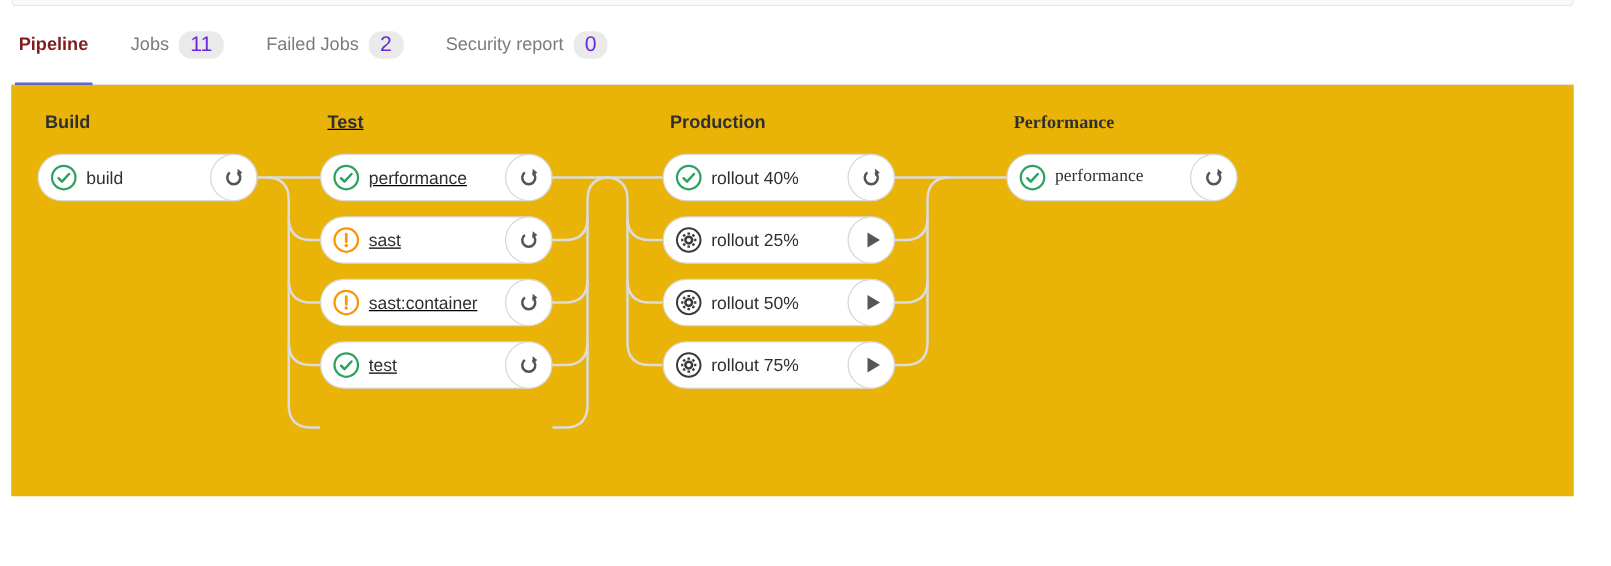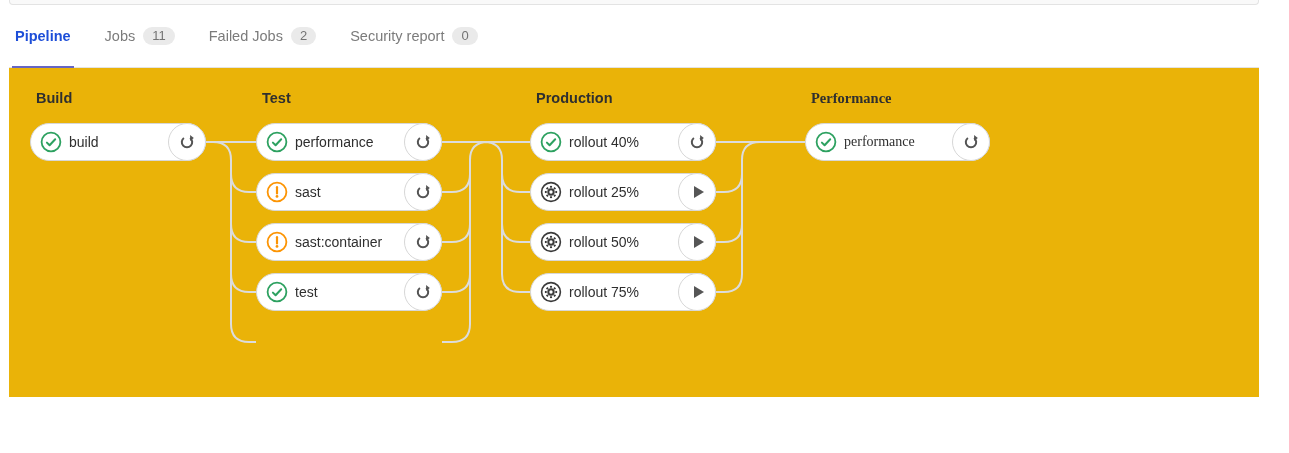--- a/index.html
+++ b/index.html
@@ -34,28 +34,28 @@
   .tab {
     display: flex; align-items: center; gap: 8px;
     padding: 0 3px;
     color: #7b7b7b;
     font-size: 14.5px;
     cursor: pointer;
     border-bottom: 2px solid transparent;
     margin-bottom: -1px;
   }
   .tab.active {
-    color: #1d4ed8;
+    color: #7f1d1d;
     font-weight: bold;
     border-bottom-color: var(--accent);
   }
   .badge {
     background: #eaeaea;
-    color: #737373;
-    font-size: 13px;
+    color: #6d28d9;
+    font-size: 17px;
     font-weight: normal;
     border-radius: 10px;
     padding: 2.5px 9px;
     line-height: 1;
   }
 
   
   .graph {
     position: relative;
     height: 329px;
@@ -113,21 +113,21 @@
   .icon-manual  { color: var(--manual); }
   .play-tri {
     width: 0; height: 0;
     border-top: 6px solid transparent;
     border-bottom: 6px solid transparent;
     border-left: 10px solid #565656;
     margin-left: 3px;
   }
   
   .stage-build       { left: 21px;  width: 176px; }
-  .stage-test        { left: 247px; width: 186px; }
+  .stage-test        { left: 247px; width: 186px; text-decoration: underline; }
   .stage-production  { left: 521px; width: 186px; }
   .stage-performance { left: 796px; width: 185px; font-family: Liberation Serif, serif; }
   .stage .job { width: 100%; }
 </style>
 </head>
 <body>
 
 <svg width="0" height="0" style="position:absolute">
   <defs>
     <g id="i-success">

